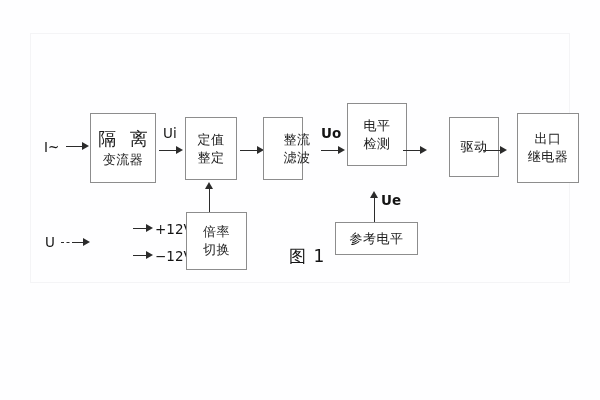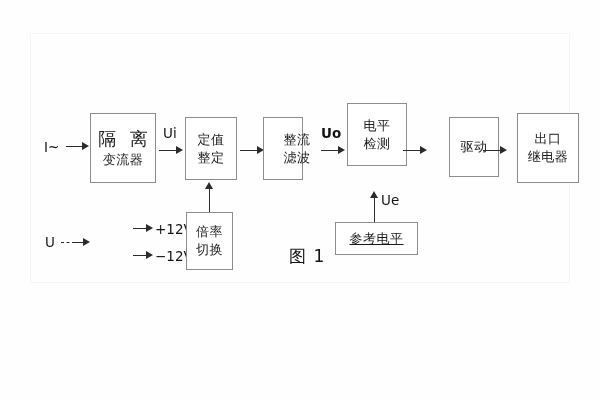--- a/index.html
+++ b/index.html
@@ -149,31 +149,31 @@
 
 
   <div class="hline" style="left:133px; top:228px; width:14px;"></div>
   <div class="arrow-r" style="left:146px; top:224px;"></div>
   <div class="lbl lbl-lat" style="left:155px; top:221px;">+12V</div>
 
   <div class="hline" style="left:133px; top:255px; width:14px;"></div>
   <div class="arrow-r" style="left:146px; top:251px;"></div>
   <div class="lbl lbl-lat" style="left:155px; top:248px;">−12V</div>
 
-  <div class="box" style="left:186px; top:212px; width:47px; height:58px;">
+  <div class="box" style="left:186px; top:212px; width:61px; height:58px;">
     <span class="line cjk">倍率</span>
     <span class="line cjk">切换</span>
   </div>
 
   <div class="vline" style="left:209px; top:188px; height:24px;"></div>
   <div class="arrow-u" style="left:205px; top:182px;"></div>
 
-  <div class="box" style="left:335px; top:222px; width:83px; height:33px;text-decoration:underline;">
+  <div class="box" style="left:335px; top:222px; width:83px; height:33px;">
     <span class="line cjk">参考电平</span>
   </div>
 
   <div class="vline" style="left:374px; top:197px; height:25px;"></div>
   <div class="arrow-u" style="left:370px; top:191px;"></div>
-  <div class="lbl lbl-lat" style="left:381px; top:192px;">Ue</div>
+  <div class="lbl lbl-lat" style="left:381px; top:192px;font-weight:bold;">Ue</div>
 
   <div class="lbl caption" style="left:289px; top:245px;">图 1</div>
 
 </div>
 
 </body></html>

